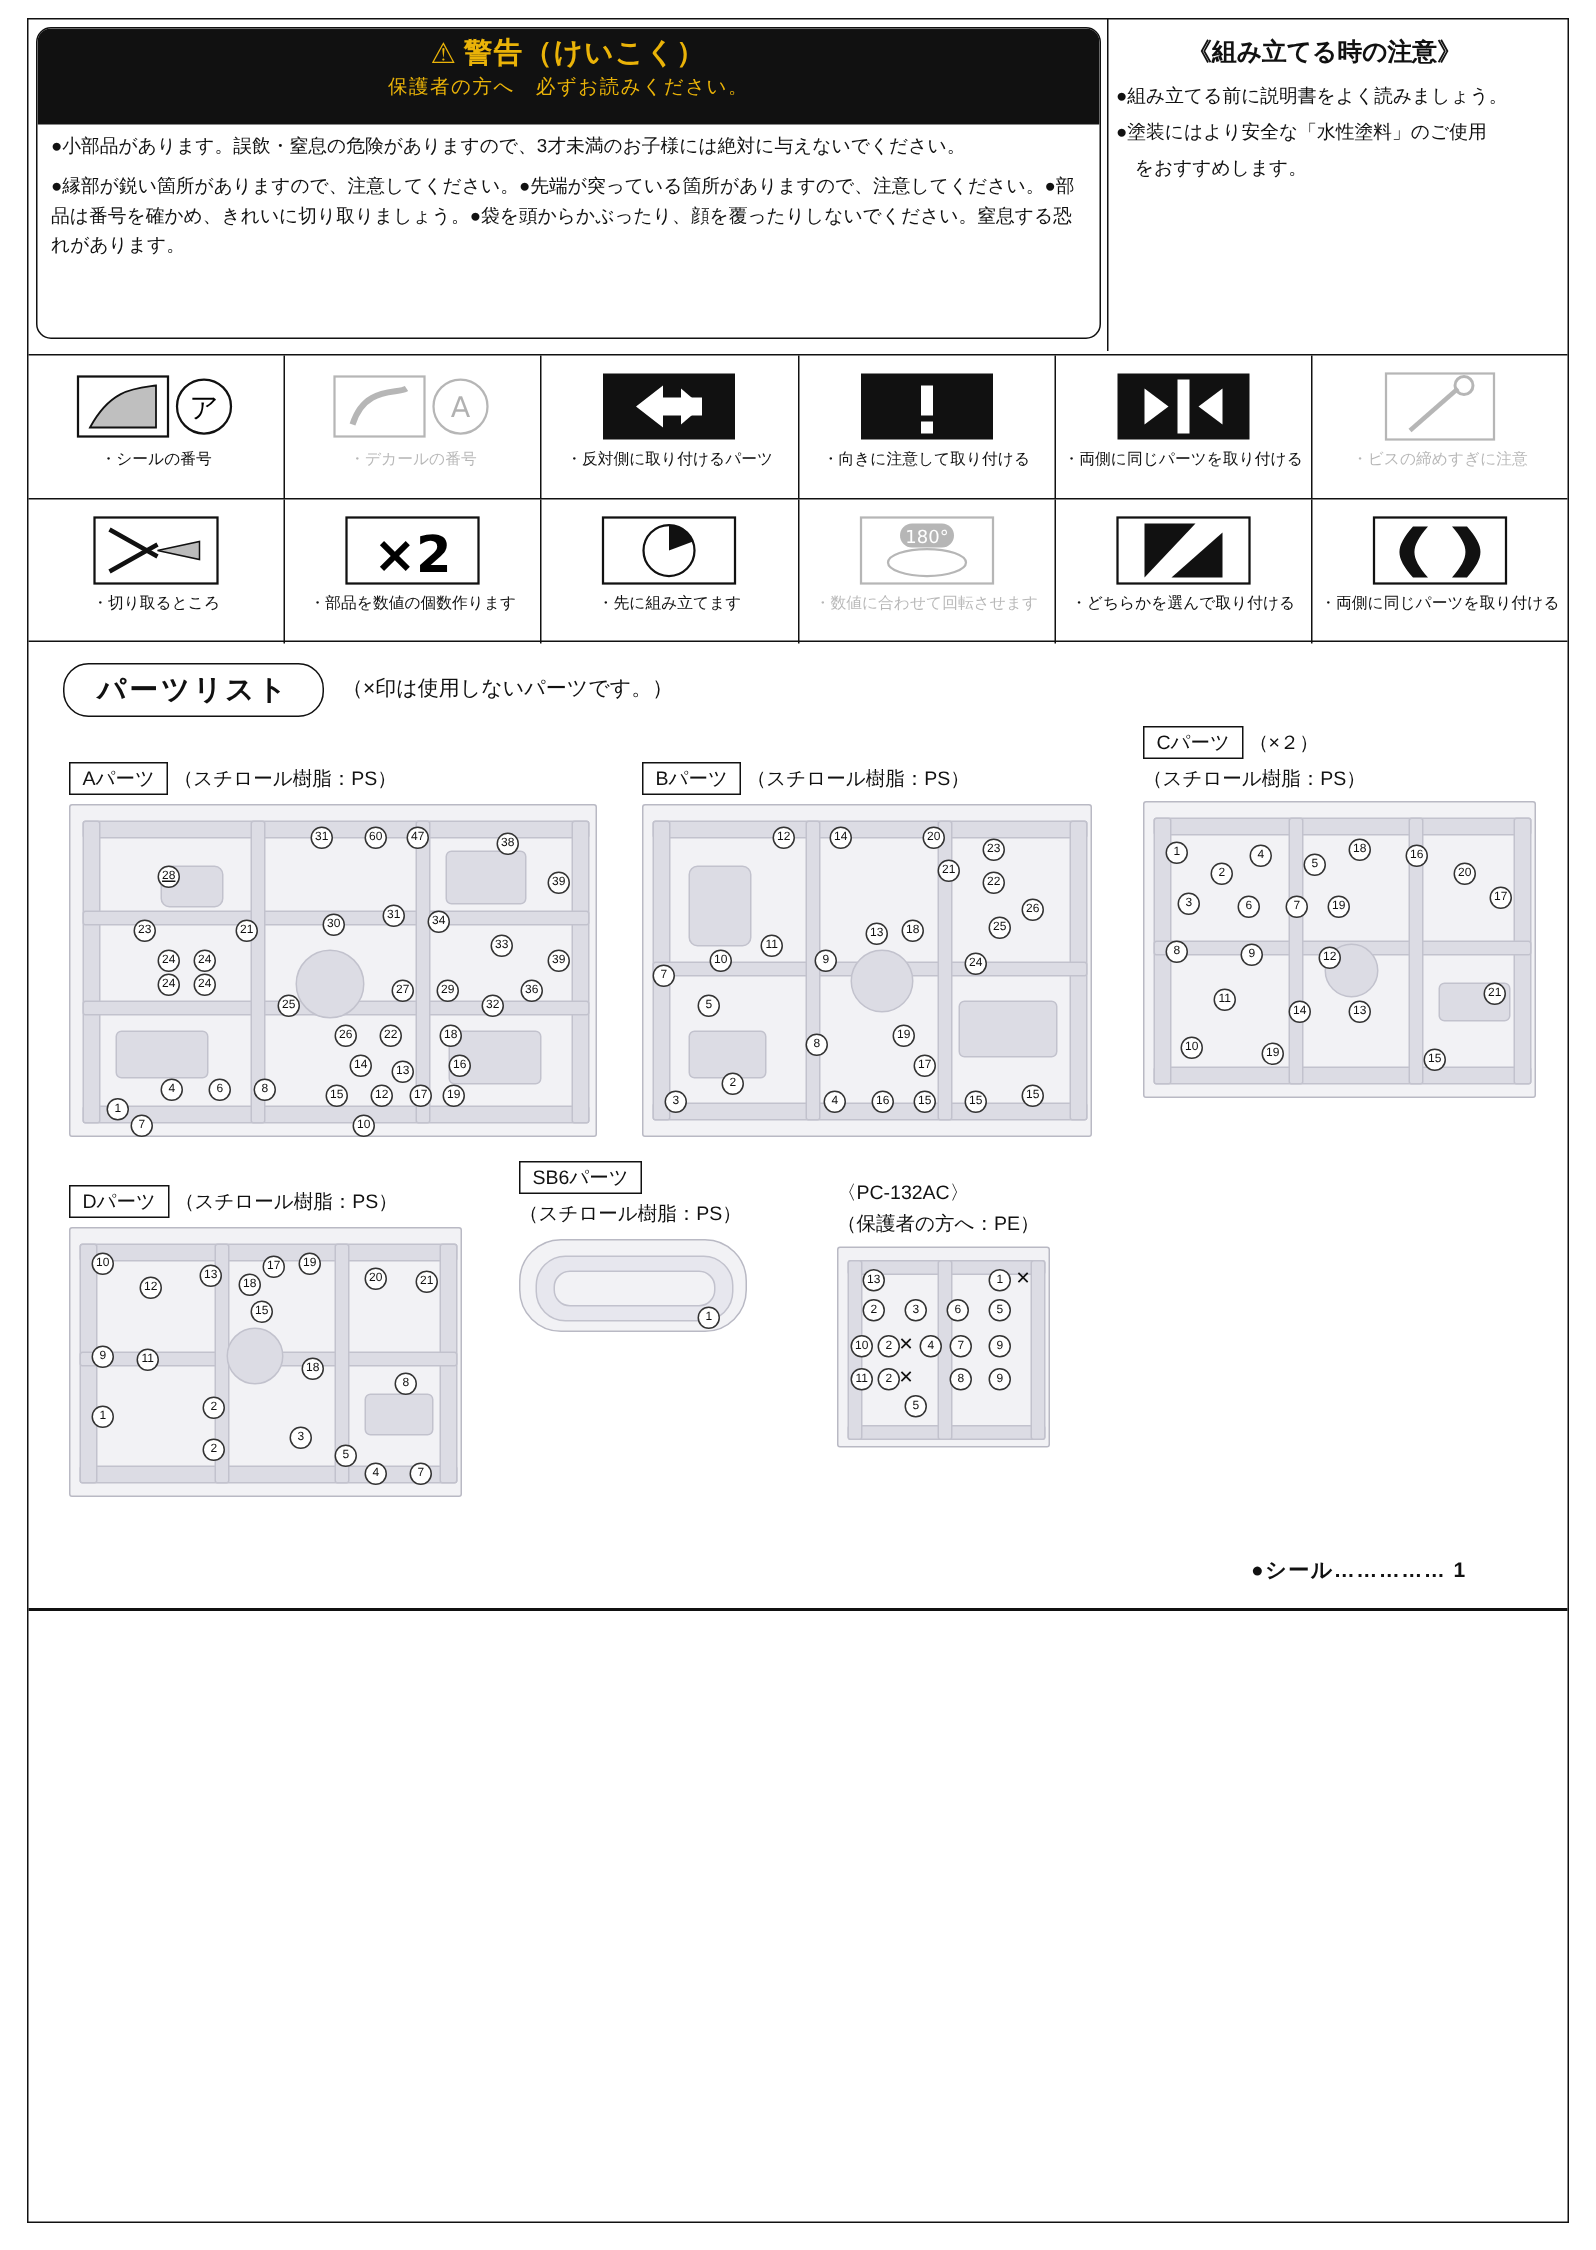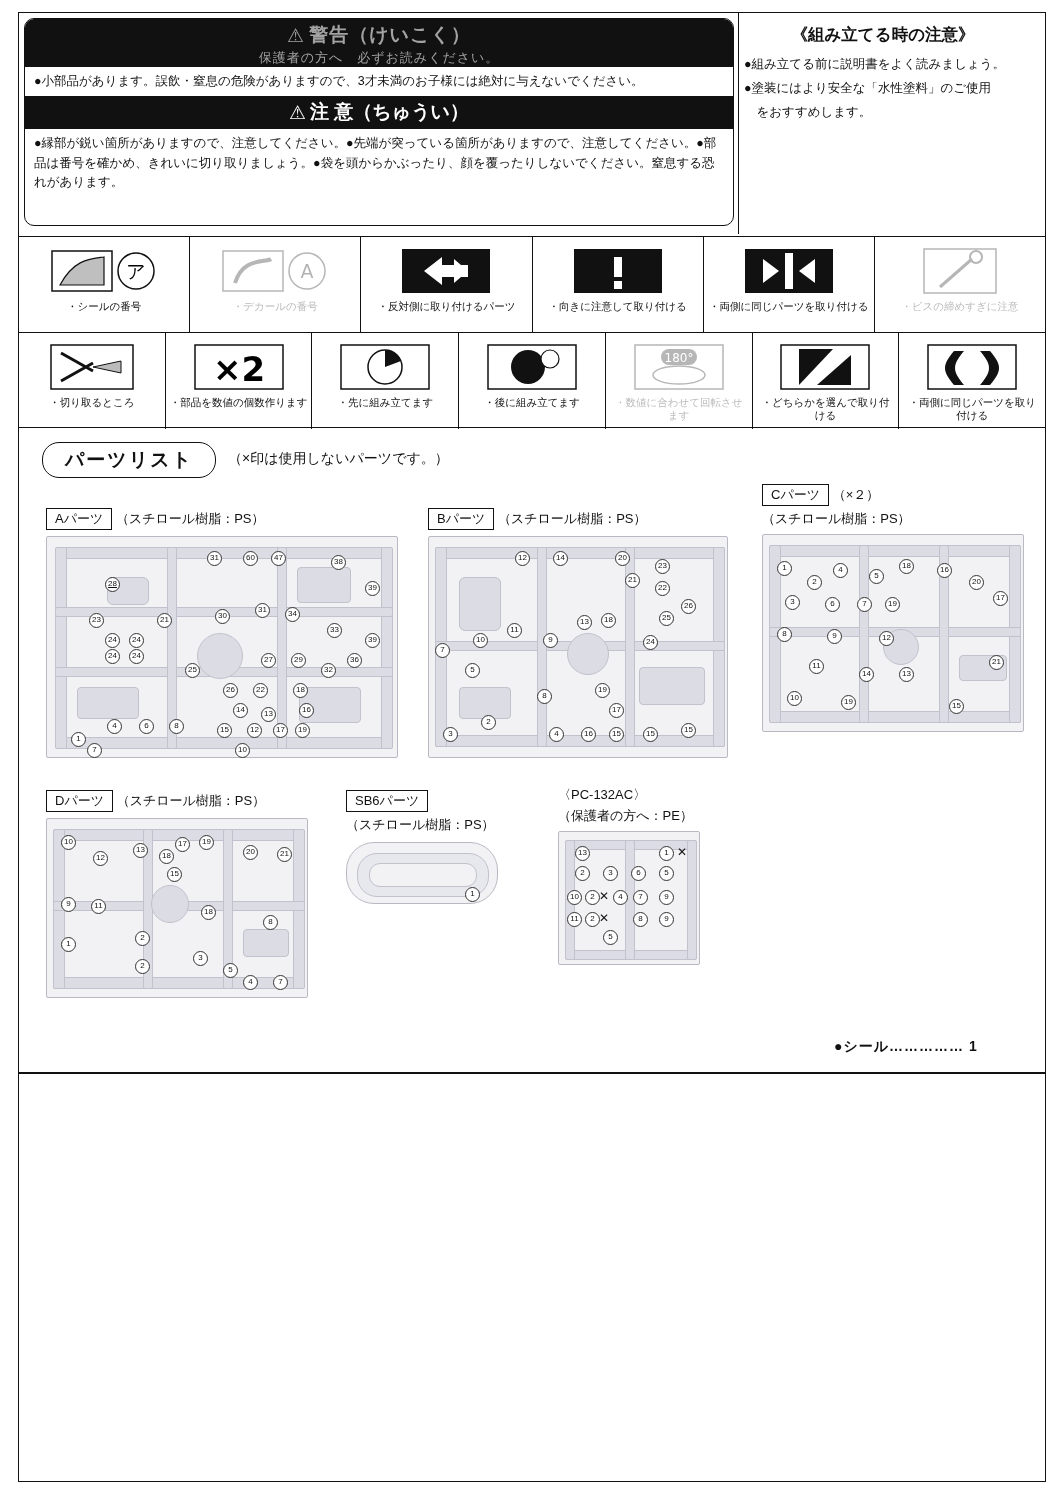--- a/index.html
+++ b/index.html
@@ -13,22 +13,22 @@
     border:1.5px solid #111;box-sizing:border-box;
   }
 
   
   .warn-wrap{position:absolute;left:24px;top:18px;width:710px;height:208px;}
   .warn-box{
     width:100%;height:100%;border:1.5px solid #111;border-radius:10px;
     box-sizing:border-box;overflow:hidden;background:#fff;
   }
   .warn-band{
-    background:#111;color:#a3a3a3;text-align:center;font-weight:bold;
-    letter-spacing:1px;padding:3px 0 0;
+    background:#111;color:#eab308;text-align:center;font-weight:bold;
+    letter-spacing:1px;padding:3px 0 16px;
   }
   .warn-band .t1{font-size:19px;}
   .warn-band .t2{font-size:13px;font-weight:normal;display:block;margin-top:1px;}
   .warn-body{font-size:12.5px;line-height:1.55;padding:5px 9px 3px;}
   .caution-band{
     background:#111;color:#fff;text-align:center;font-weight:bold;font-size:19px;
     padding:3px 0 4px;margin-top:2px;
   }
   .tri{display:inline-block;transform:translateY(1px);margin-right:4px;}
 
@@ -93,23 +93,20 @@
 <div id="page">
   <div class="frame"></div>
 
   <div class="warn-wrap">
     <div class="warn-box">
       <div class="warn-band">
         <span class="t1"><span class="tri">⚠</span><span>警告（けいこく）</span></span>
         <span class="t2">保護者の方へ　必ずお読みください。</span>
       </div>
       <div class="warn-body">●小部品があります。誤飲・窒息の危険がありますので、3才未満のお子様には絶対に与えないでください。</div>
-      <div class="caution-band">
-        <span class="tri">⚠</span><span>注 意（ちゅうい）</span>
-      </div>
       <div class="warn-body">●縁部が鋭い箇所がありますので、注意してください。●先端が突っている箇所がありますので、注意してください。●部品は番号を確かめ、きれいに切り取りましょう。●袋を頭からかぶったり、顔を覆ったりしないでください。窒息する恐れがあります。</div>
     </div>
   </div>
 
   <div class="vline"></div>
 
   <div class="note-wrap">
     <div class="note-title">《組み立てる時の注意》</div>
     <p class="note-line">●組み立てる前に説明書をよく読みましょう。</p>
     <p class="note-line">●塗装にはより安全な「水性塗料」のご使用</p>
@@ -217,30 +214,20 @@
         <div class="glyph">
           <svg width="96" height="52" viewBox="0 0 96 52">
             <rect x="4" y="4" width="88" height="44" fill="none" stroke="#111" stroke-width="1.5"></rect>
             <circle cx="48" cy="26" r="17" fill="none" stroke="#111" stroke-width="1.5"></circle>
             <path d="M48 9 A17 17 0 0 1 64 20 L48 26 Z" fill="#111"></path>
           </svg>
         </div>
         <div class="cap">・先に組み立てます</div>
       </div>
 
-      <div class="legend-cell">
-        <div class="glyph">
-          <svg width="96" height="52" viewBox="0 0 96 52">
-            <rect x="4" y="4" width="88" height="44" fill="none" stroke="#111" stroke-width="1.5"></rect>
-            <circle cx="44" cy="26" r="17" fill="#111"></circle>
-            <circle cx="66" cy="18" r="9" fill="#fff" stroke="#111" stroke-width="1.2"></circle>
-          </svg>
-        </div>
-        <div class="cap">・後に組み立てます</div>
-      </div>
 
       <div class="legend-cell">
         <div class="glyph faded">
           <svg width="96" height="52" viewBox="0 0 96 52">
             <rect x="4" y="4" width="88" height="44" fill="none" stroke="#111" stroke-width="1.5"></rect>
             <ellipse cx="48" cy="34" rx="26" ry="9" fill="none" stroke="#111" stroke-width="1.5"></ellipse>
             <rect x="30" y="8" width="36" height="16" rx="8" fill="#111"></rect>
             <text x="48" y="21" font-size="12" fill="#fff" text-anchor="middle" font-family="DejaVu Sans">180°</text>
           </svg>
         </div>
@@ -452,21 +439,21 @@
       <div class="num" style="left:14px;top:118px;">1</div>
       <div class="num" style="left:88px;top:112px;">2</div>
       <div class="num" style="left:88px;top:140px;">2</div>
       <div class="num" style="left:146px;top:132px;">3</div>
       <div class="num" style="left:176px;top:144px;">5</div>
       <div class="num" style="left:196px;top:156px;">4</div>
       <div class="num" style="left:226px;top:156px;">7</div>
     </div>
   </div>
 
-  <div class="runner" style="left:346px;top:790px;">
+  <div class="runner" style="left:346px;top:774px;">
     <div class="runner-label">
       <span class="runner-tag">SB6パーツ</span>
     </div>
     <div class="runner-label" style="margin-top:4px;">（スチロール樹脂：PS）</div>
     <div class="runner-box" style="width:152px;height:62px;margin-top:8px;border-radius:28px;">
       <div class="sprue" style="left:10px;top:10px;width:130px;height:42px;border-radius:20px;background:#e7e7ee;"></div>
       <div class="sprue" style="left:22px;top:20px;width:106px;height:22px;border-radius:11px;background:#f2f2f5;"></div>
       <div class="num" style="left:118px;top:44px;">1</div>
     </div>
   </div>

